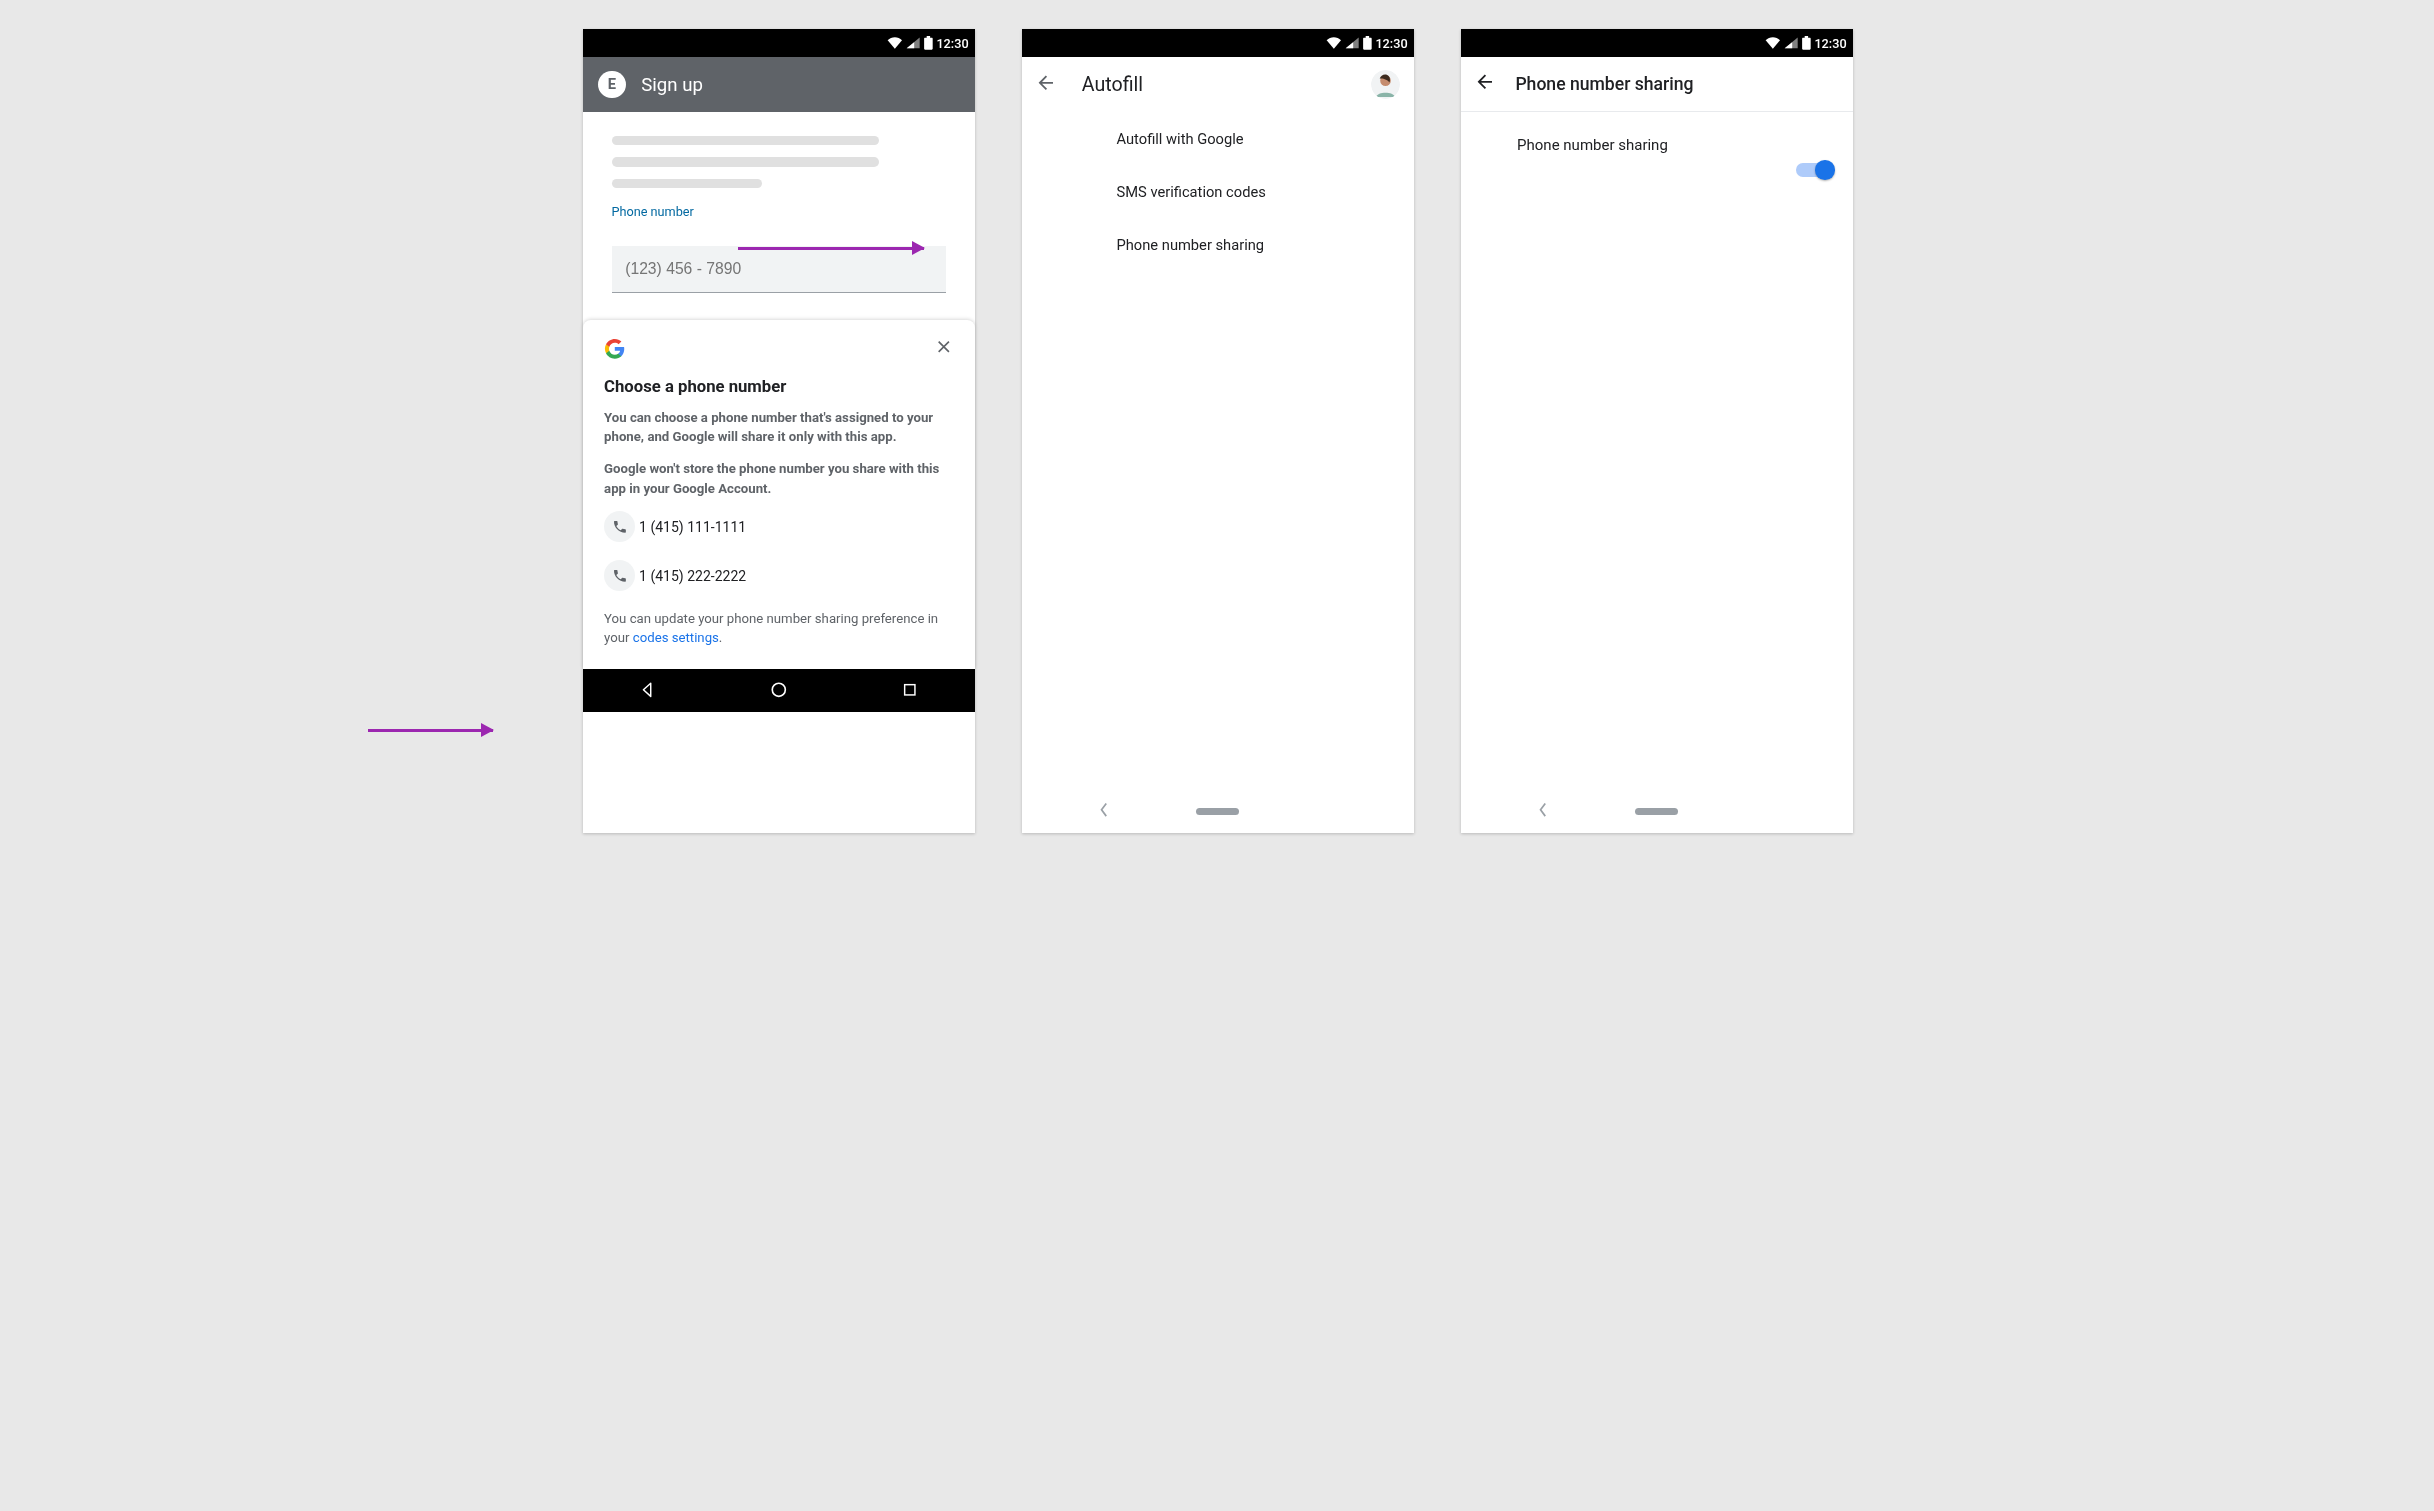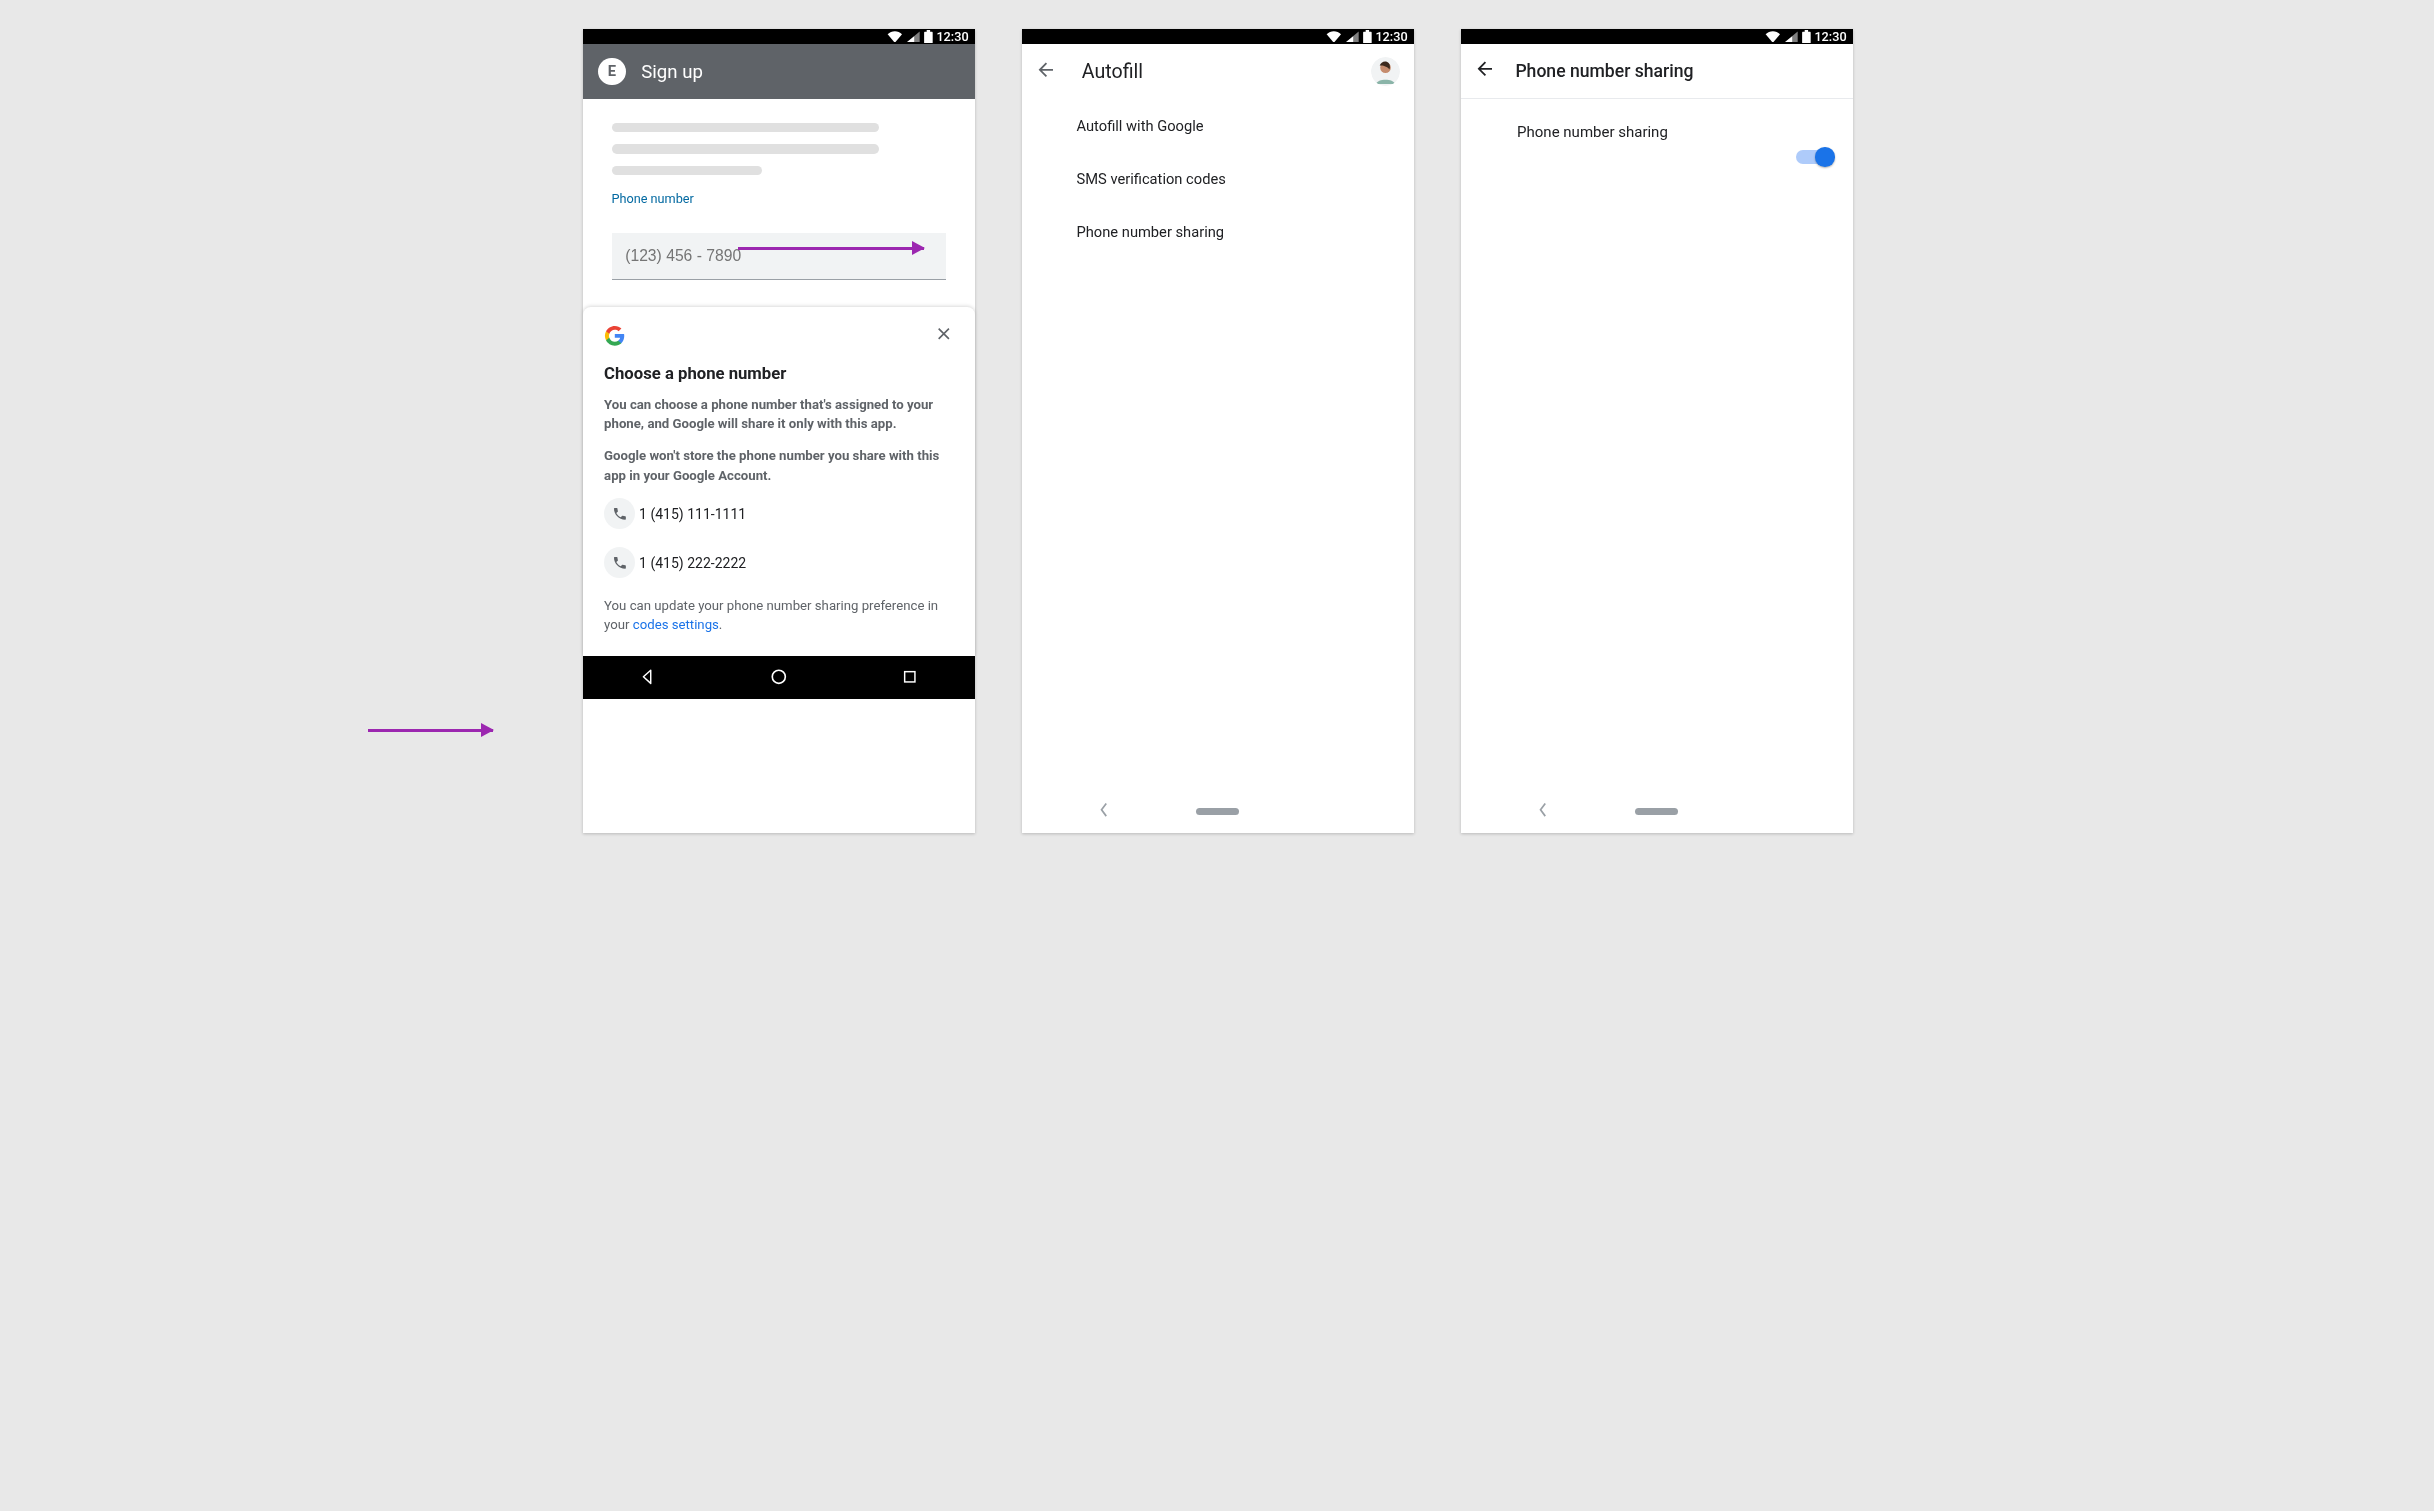--- a/index.html
+++ b/index.html
@@ -24,21 +24,21 @@
     background: #fff;
     box-shadow: 0 1px 2.9px rgba(0,0,0,0.2);
     position: relative;
     display: flex;
     flex-direction: column;
   }
   
   .statusbar {
     background: #000;
     color: #fff;
-    height: 15px;
+    height: 28px;
     display: flex;
     align-items: center;
     justify-content: flex-end;
     padding: 0 5.9px;
     gap: 3.9px;
     font-size: 12.7px;
     font-weight: 500;
   }
   .statusbar .wifi, .statusbar .cell, .statusbar .batt { display:inline-flex; }
   
@@ -108,21 +108,21 @@
   .sheet-foot { font-size:13.2px; color:#5f6368; line-height:1.45;}
   .sheet-foot .link { color:#1a73e8; text-decoration:none;}
 
   
   .s2-appbar {
     height:55px; display:flex; align-items:center; padding:0 13.7px; gap:25px;
   }
   .s2-appbar .back { color:#5f6368; cursor:pointer;}
   .s2-appbar .title { font-size:19.6px; color:#202124; flex:1;}
   .s2-appbar .avatar { width:29px;height:29px;border-radius:50%; overflow:hidden;}
-  .s2-body { flex:1; }
+  .s2-body { flex:1;padding-left:40px; }
   .s2-item { padding:17.6px 55px; font-size:14.7px; color:#202124; cursor:pointer;}
 
   
   .s3-appbar {
     height:55px; display:flex; align-items:center; padding:0 13.7px; gap:19.6px;
     border-bottom:1px solid #e8eaed;
   }
   .s3-appbar .title { font-size:17.6px; font-weight:500; color:#202124;}
   .s3-body { padding:23.5px 17.6px;}
   .s3-row { display:flex; gap:17.6px; align-items:flex-start; padding-left:39px;}

